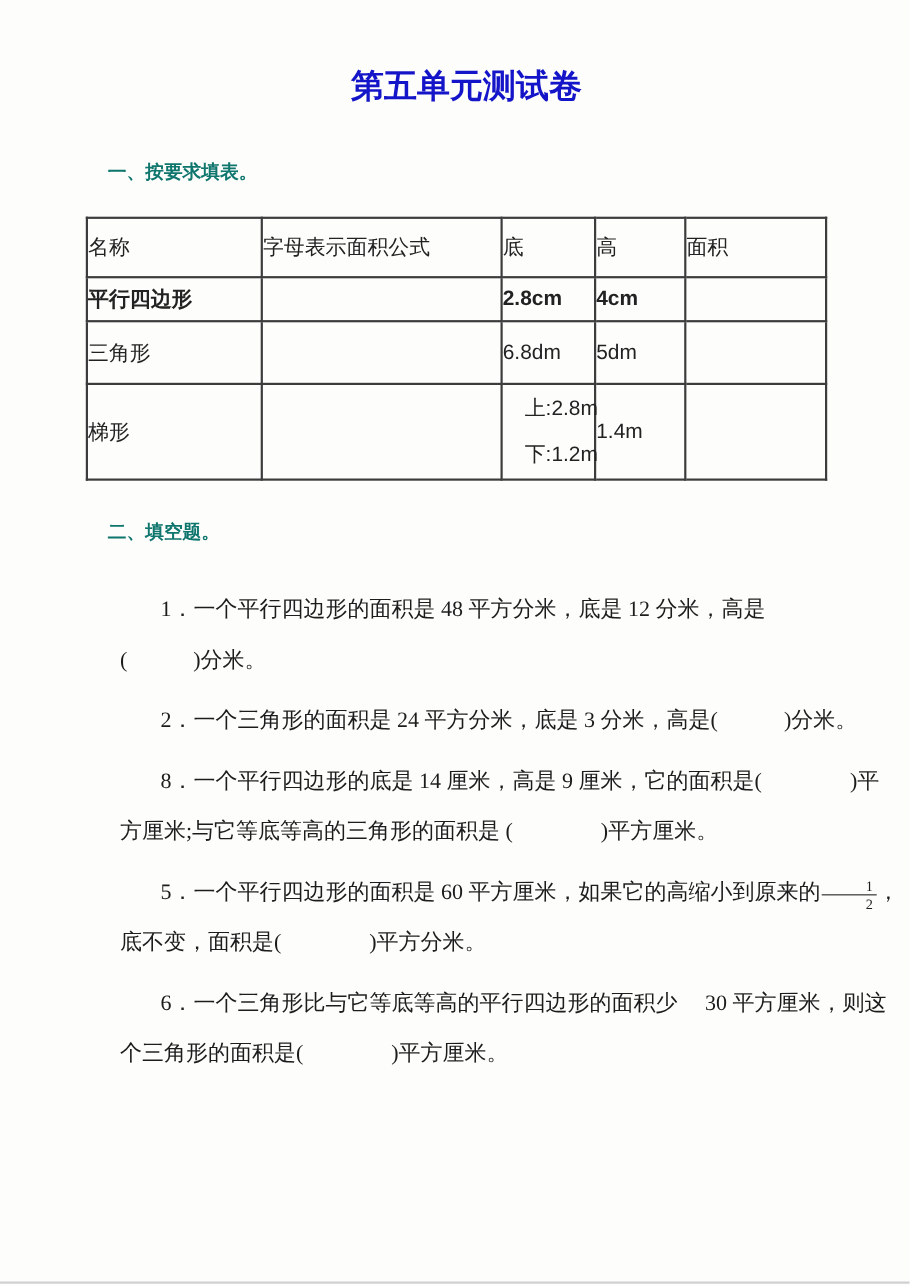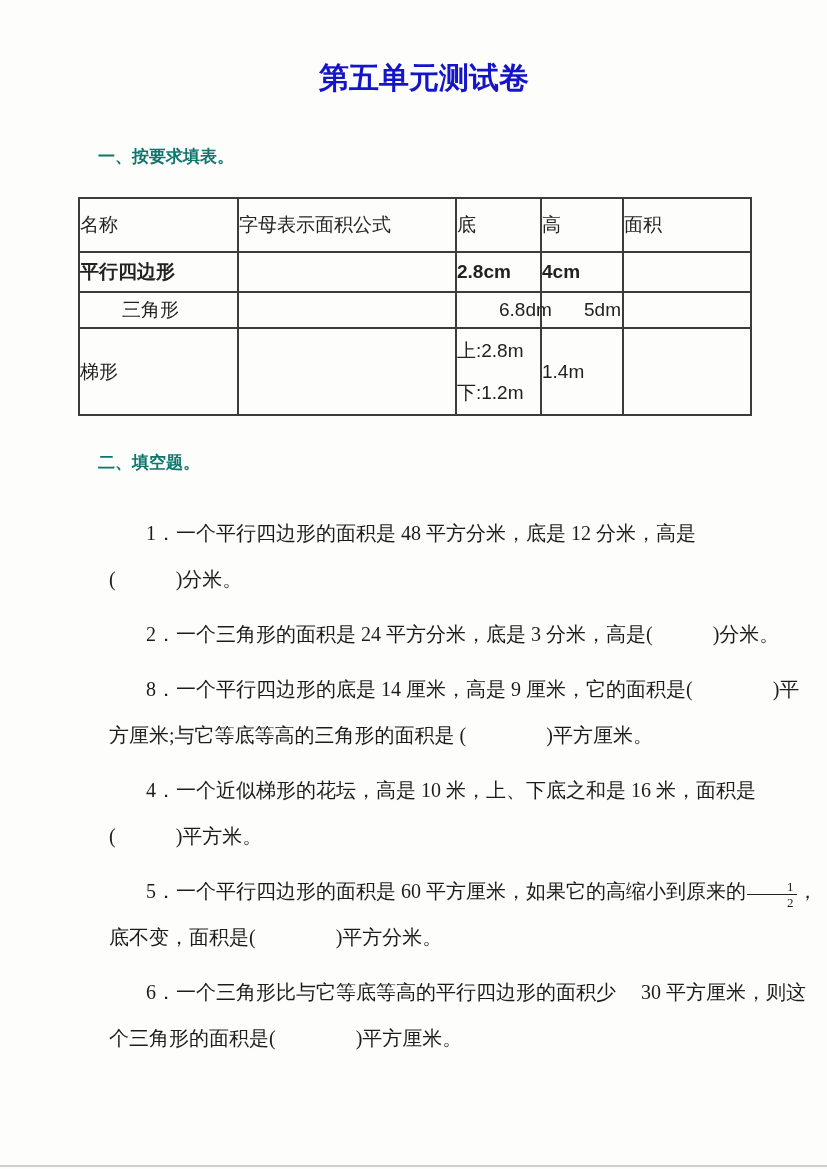--- a/index.html
+++ b/index.html
@@ -42,27 +42,27 @@
   }
   table.fill-table td {
     border: 2px solid #3c3c3c;
     text-align: left;
     vertical-align: middle;
     font-size: 19px;
     color: #222222;
   }
   tr.hrow  td { height: 54px; }
   tr.row1  td { height: 40px; font-weight: bold; }
-  tr.row2  td { height: 36px; padding-left: 42px; }
+  tr.row2  td { height: 57px; }
   tr.row3  td { height: 87px; }
   td.val-cell {
     font-family: "Liberation Sans", "DejaVu Sans", sans-serif;
     font-size: 20px;
   }
-  td.val-cell .stack-line { line-height: 42px; }
+  td.val-cell .stack-line { line-height: 42px; margin-left: 20px; }
   .questions { margin-top: 36px; margin-left: 31px; }
   .q { margin: 0 0 9px 0; }
   .qline {
     font-size: 20px;
     line-height: 46px;
     white-space: nowrap;
   }
   .qline.first { text-indent: 37px; }
   .frac {
     display: inline-block;
@@ -155,24 +155,20 @@
 
     <div class="q">
       <div class="qline first">2．一个三角形的面积是 24 平方分米，底是 3 分米，高是(　　　)分米。</div>
     </div>
 
     <div class="q">
       <div class="qline first">8．一个平行四边形的底是 14 厘米，高是 9 厘米，它的面积是(　　　　)平</div>
       <div class="qline">方厘米;与它等底等高的三角形的面积是 (　　　　)平方厘米。</div>
     </div>
 
-    <div class="q">
-      <div class="qline first">4．一个近似梯形的花坛，高是 10 米，上、下底之和是 16 米，面积是</div>
-      <div class="qline">(　　　)平方米。</div>
-    </div>
 
     <div class="q">
       <div class="qline first"><span>5．一个平行四边形的面积是 60 平方厘米，如果它的高缩小到原来的</span><span class="frac"><span class="num">1</span><span class="den">2</span></span><span>，</span></div>
       <div class="qline">底不变，面积是(　　　　)平方分米。</div>
     </div>
 
     <div class="q">
       <div class="qline first">6．一个三角形比与它等底等高的平行四边形的面积少　 30 平方厘米，则这</div>
       <div class="qline">个三角形的面积是(　　　　)平方厘米。</div>
     </div>

